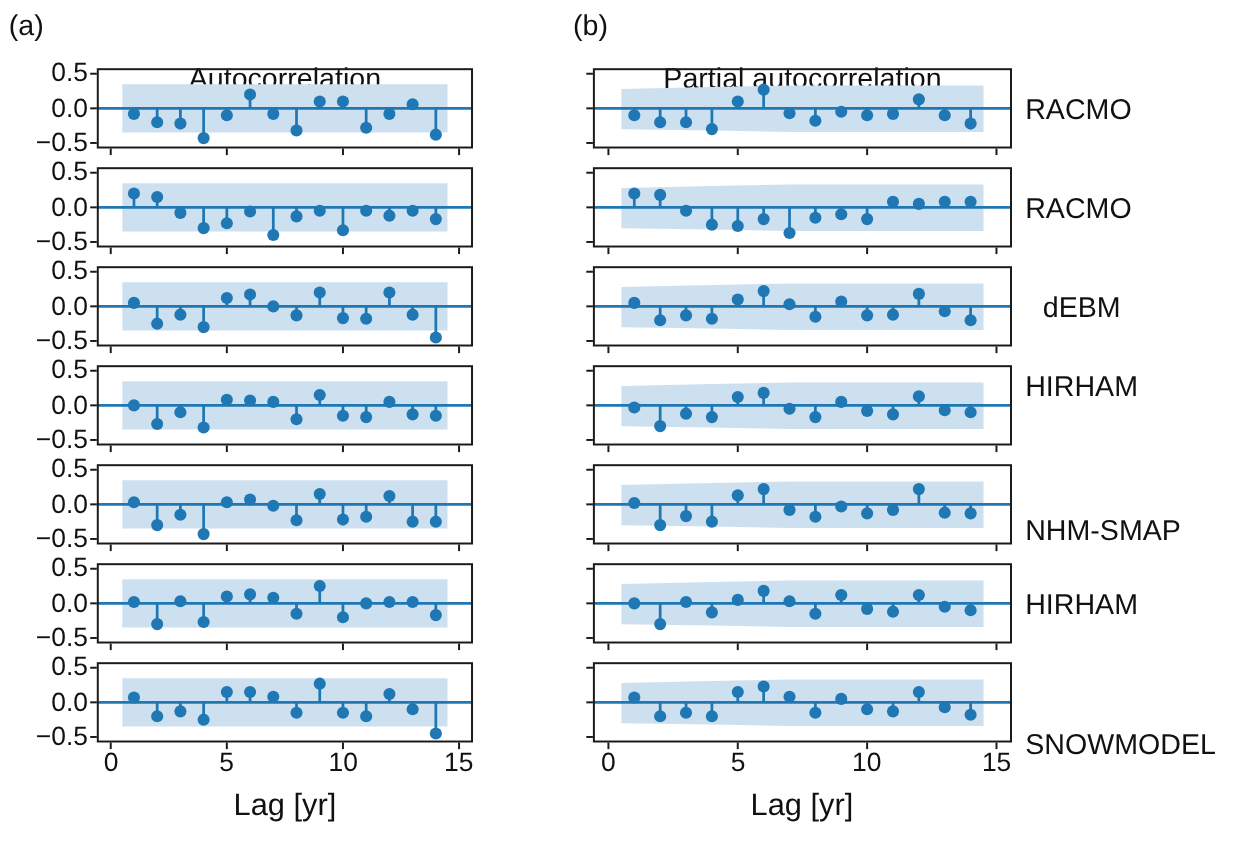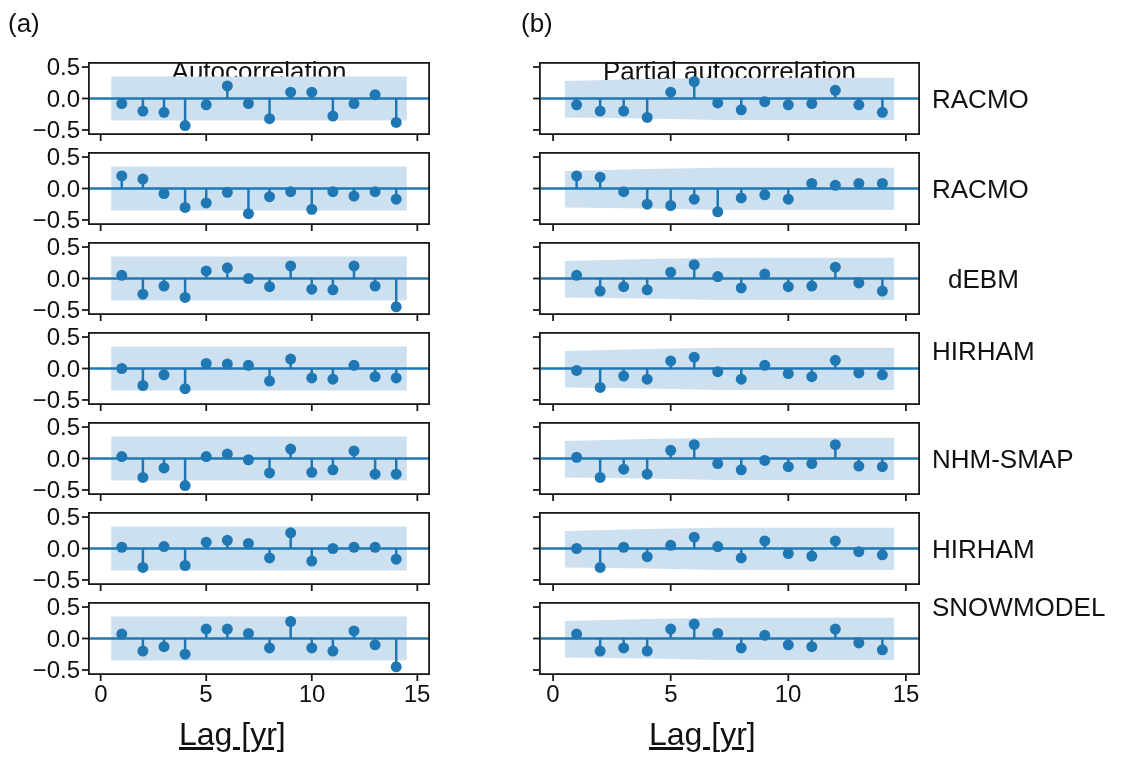--- a/index.html
+++ b/index.html
@@ -2,21 +2,21 @@
 <html><head>
 <meta charset="utf-8">
 <style>
   html,body{margin:0;padding:0;background:#ffffff;}
   .figure{position:relative;width:1140px;height:769px;background:#fff;
           font-family:"Liberation Sans",sans-serif;color:#111;overflow:hidden;}
   .tag{position:absolute;top:8px;font-size:26px;}
   .title{position:absolute;top:8px;font-size:26px;text-align:center;margin-top:48px;}
   .ytick{position:absolute;width:80px;text-align:right;font-size:24px;line-height:28px;}
   .xtick{position:absolute;width:48px;text-align:center;font-size:24px;line-height:28px;top:680px;}
-  .xlabel{position:absolute;width:160px;font-size:32px;top:716px;text-decoration:underline;}
+  .xlabel{position:absolute;width:160px;text-align:center;font-size:28px;top:716px;}
   .model-label{position:absolute;font-size:26px;line-height:30px;white-space:nowrap;}
   svg.panel{position:absolute;overflow:visible;}
 </style>
 </head>
 <body>
 
 <div class="figure">
   <div class="tag" style="left:8px">(a)</div>
   <div class="title" style="left:88px;width:342px">Autocorrelation</div>
   <div class="tag" style="left:521px">(b)</div>
@@ -475,21 +475,21 @@
           <line x1="14.11111111111111" y1="73" x2="14.11111111111111" y2="79"></line>
           <line x1="131.7037037037037" y1="73" x2="131.7037037037037" y2="79"></line>
           <line x1="249.2962962962963" y1="73" x2="249.2962962962963" y2="79"></line>
           <line x1="366.8888888888889" y1="73" x2="366.8888888888889" y2="79"></line>
           <line x1="0" y1="5.034482758620688" x2="-6" y2="5.034482758620688"></line>
           <line x1="0" y1="36.5" x2="-6" y2="36.5"></line>
           <line x1="0" y1="67.96551724137932" x2="-6" y2="67.96551724137932"></line>
         </g>
         <rect x="0.9" y="0.9" width="379.2" height="71.2" fill="none" stroke="#1a1a1a" stroke-width="1.8"></rect>
       </svg>
-      <div class="model-label" style="left: 932px; top: 444px;">NHM-SMAP</div>
+      <div class="model-label" style="left: 932px; top: 467px;">NHM-SMAP</div>
       <div class="ytick" style="left: 0px; top: 503px;">0.5</div>
       <div class="ytick" style="left: 0px; top: 535px;">0.0</div>
       <div class="ytick" style="left: 0px; top: 566px;">−0.5</div>
       <svg class="panel" width="342" height="73" viewBox="0 0 342 73" style="left:88px;top:512px">
         <polygon points="23.2,14.5 318.8,14.5 318.8,58.5 23.2,58.5" fill="#cde0f0"></polygon>
         <line x1="0" y1="36.5" x2="342" y2="36.5" stroke="#1f77b4" stroke-width="2.5"></line>
         <g>
           <line x1="33.77777777777778" y1="36.5" x2="33.77777777777778" y2="35.241379310344826" stroke="#1f77b4" stroke-width="2.5"></line>
           <circle cx="33.77777777777778" cy="35.241379310344826" r="5.5" fill="#1f77b4"></circle>
           <line x1="54.88888888888889" y1="36.5" x2="54.88888888888889" y2="55.37931034482758" stroke="#1f77b4" stroke-width="2.5"></line>
@@ -659,21 +659,21 @@
           <line x1="14.11111111111111" y1="73" x2="14.11111111111111" y2="79"></line>
           <line x1="131.7037037037037" y1="73" x2="131.7037037037037" y2="79"></line>
           <line x1="249.2962962962963" y1="73" x2="249.2962962962963" y2="79"></line>
           <line x1="366.8888888888889" y1="73" x2="366.8888888888889" y2="79"></line>
           <line x1="0" y1="5.034482758620688" x2="-6" y2="5.034482758620688"></line>
           <line x1="0" y1="36.5" x2="-6" y2="36.5"></line>
           <line x1="0" y1="67.96551724137932" x2="-6" y2="67.96551724137932"></line>
         </g>
         <rect x="0.9" y="0.9" width="379.2" height="71.2" fill="none" stroke="#1a1a1a" stroke-width="1.8"></rect>
       </svg>
-      <div class="model-label" style="left: 932px; top: 592px;">SNOWMODEL</div>
+      <div class="model-label" style="left: 932px; top: 661px;">SNOWMODEL</div>
     </div>
   <div id="bottom-axis">
       <div class="xtick" style="left: 77px;">0</div>
       <div class="xtick" style="left: 182px;">5</div>
       <div class="xtick" style="left: 288px;">10</div>
       <div class="xtick" style="left: 393px;">15</div>
       <div class="xtick" style="left: 529px;">0</div>
       <div class="xtick" style="left: 647px;">5</div>
       <div class="xtick" style="left: 764px;">10</div>
       <div class="xtick" style="left: 882px;">15</div>

